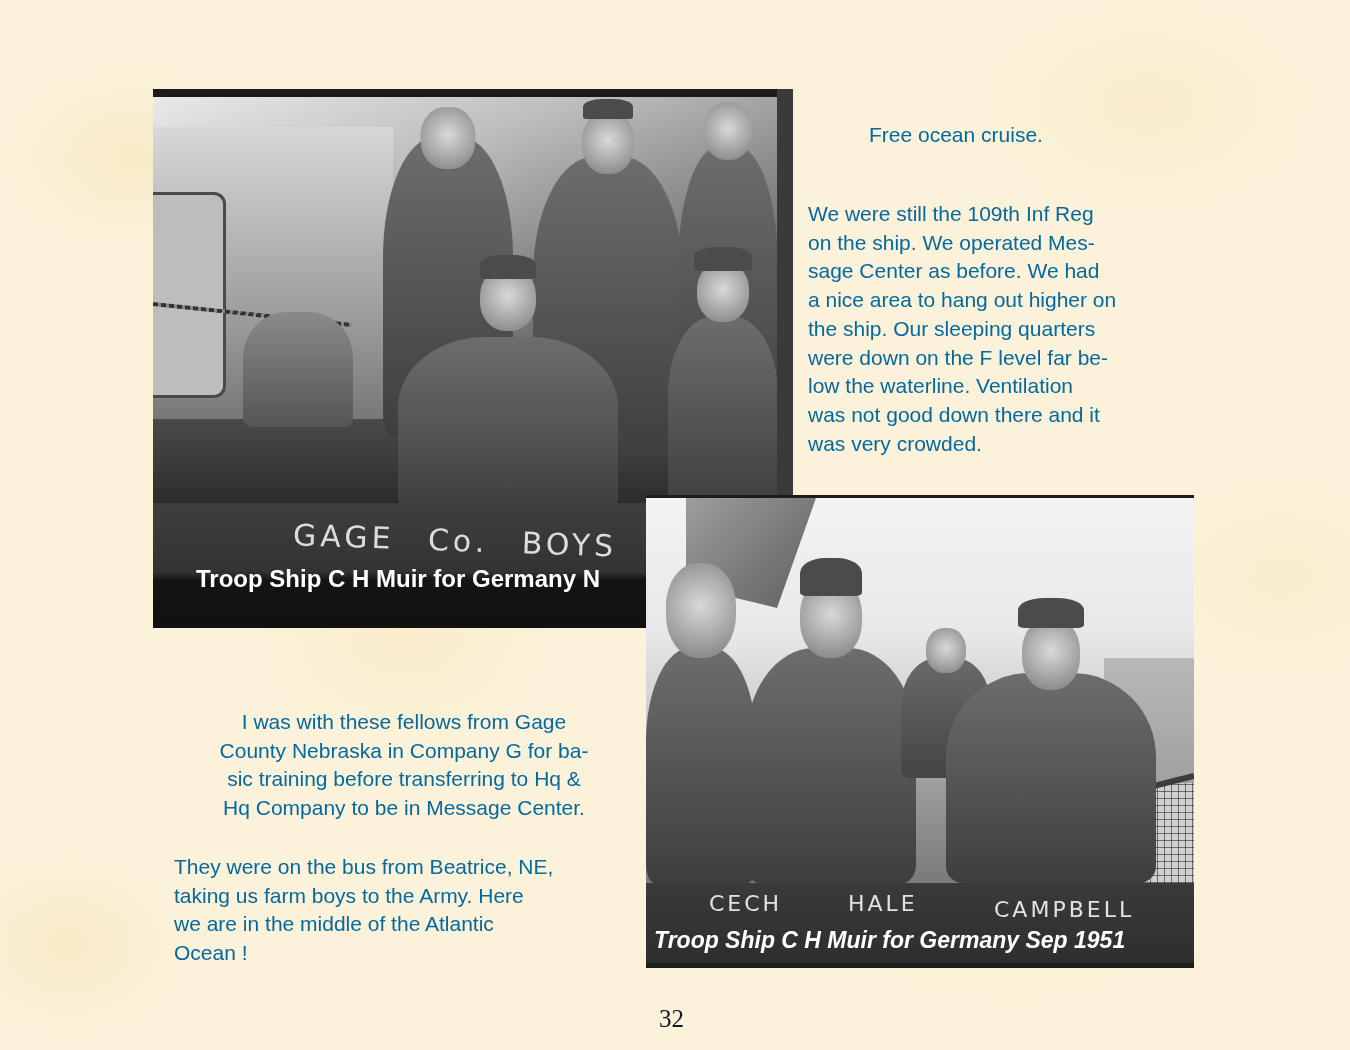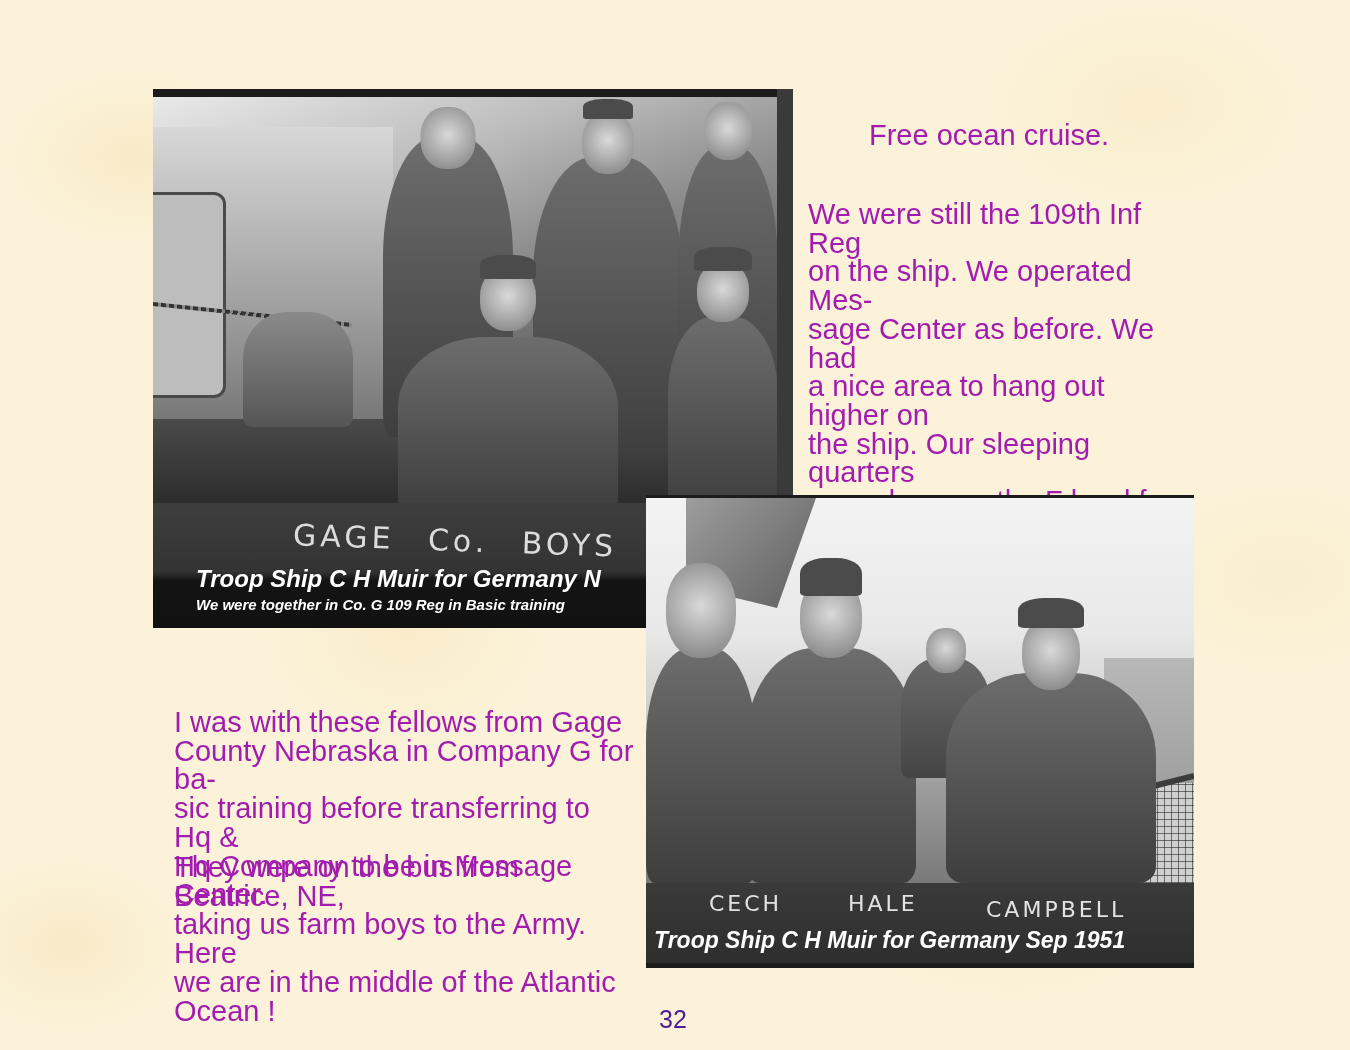--- a/index.html
+++ b/index.html
@@ -100,21 +100,20 @@
       font-size: 15px;
       font-style: italic;
       font-weight: bold;
       color: #f2f2f2;
       white-space: nowrap;
     }
     #photo1 .caption-main {
       position: absolute;
       left: 43px; top: 62px;
       font-size: 24px;
-      font-style: italic;
       font-weight: bold;
       color: #fff;
       white-space: nowrap;
     }
     #photo1 .caption-sub {
       position: absolute;
       left: 43px; top: 93px;
       font-size: 15px;
       font-style: italic;
       font-weight: bold;
@@ -188,50 +187,52 @@
       font-style: italic;
       font-weight: bold;
       color: #fff;
       white-space: nowrap;
     }
 
     
     .text-block {
       position: absolute;
       font-family: "Liberation Sans", sans-serif;
-      font-size: 29px;
+      font-size: 21px;
       line-height: 28.7px;
-      color: #a21caf;
+      color: #0369a1;
       white-space: pre-line;
     }
     #heading {
       left: 869px;
       top: 121px;
     }
     #right-paragraph {
       left: 808px;
       top: 200px;
       width: 380px;
     }
     #left-paragraph-1 {
       left: 174px;
       top: 708px;
       width: 460px;
+      text-align: center;
     }
     #left-paragraph-2 {
       left: 174px;
       top: 853px;
       width: 460px;
     }
     #page-number {
       position: absolute;
       left: 659px;
       top: 1005px;
       font-size: 25px;
-      color: #4c1d95;
+      color: #0f172a;
+      font-family: Liberation Serif, serif;
     }
   </style>
 </head>
 <body>
 
 <div id="photo1" class="photo">
   <div class="scene">
     <div class="wall"></div>
     <div class="door"></div>
     <div class="chain"></div>
@@ -256,21 +257,20 @@
       <div class="head" style="top:-55px; width:52px; height:60px;"></div>
       <div class="cap" style="top:-70px; width:58px; height:24px;"></div>
     </div>
 
     <div class="soldier" style="left:90px; top:215px; width:110px; height:115px; background:linear-gradient(180deg,#8a8a8a,#555);"></div>
   </div>
   <div class="caption-band">
     <div class="handwritten">GAGE Co. BOYS</div>
     <div class="corner-label">Gage</div>
     <div class="caption-main">Troop Ship C H Muir for Germany  N</div>
-    <div class="caption-sub">We were together in Co. G  109 Reg in Basic training</div>
   </div>
   <div class="right-border"></div>
 </div>
 
 <div id="heading" class="text-block">Free ocean cruise.</div>
 
 <div id="right-paragraph" class="text-block">We were still the 109th Inf Reg
 on the ship.  We operated Mes-
 sage Center as before.  We had
 a nice area to hang out higher on
@@ -298,21 +298,21 @@
     </div>
     <div class="soldier" style="left:300px; top:175px; width:210px; height:210px;">
       <div class="head" style="top:-55px; width:58px; height:72px;"></div>
       <div class="cap" style="top:-75px; width:66px; height:30px;"></div>
     </div>
   </div>
   <div class="caption-band">
     <div class="names">
       <span style="left:63px;">CECH</span>
       <span style="left:202px;">HALE</span>
-      <span style="left:340px; top:6px;">CAMPBELL</span>
+      <span style="left:348px; top:6px;">CAMPBELL</span>
     </div>
     <div class="caption-main">Troop Ship C H Muir for Germany  Sep 1951</div>
   </div>
 </div>
 
 <div id="left-paragraph-1" class="text-block">I was with these fellows from Gage
 County Nebraska in Company G for ba-
 sic training before transferring to Hq &amp;
 Hq Company to be in Message Center.</div>
 <div id="left-paragraph-2" class="text-block">They were on the bus from Beatrice, NE,

